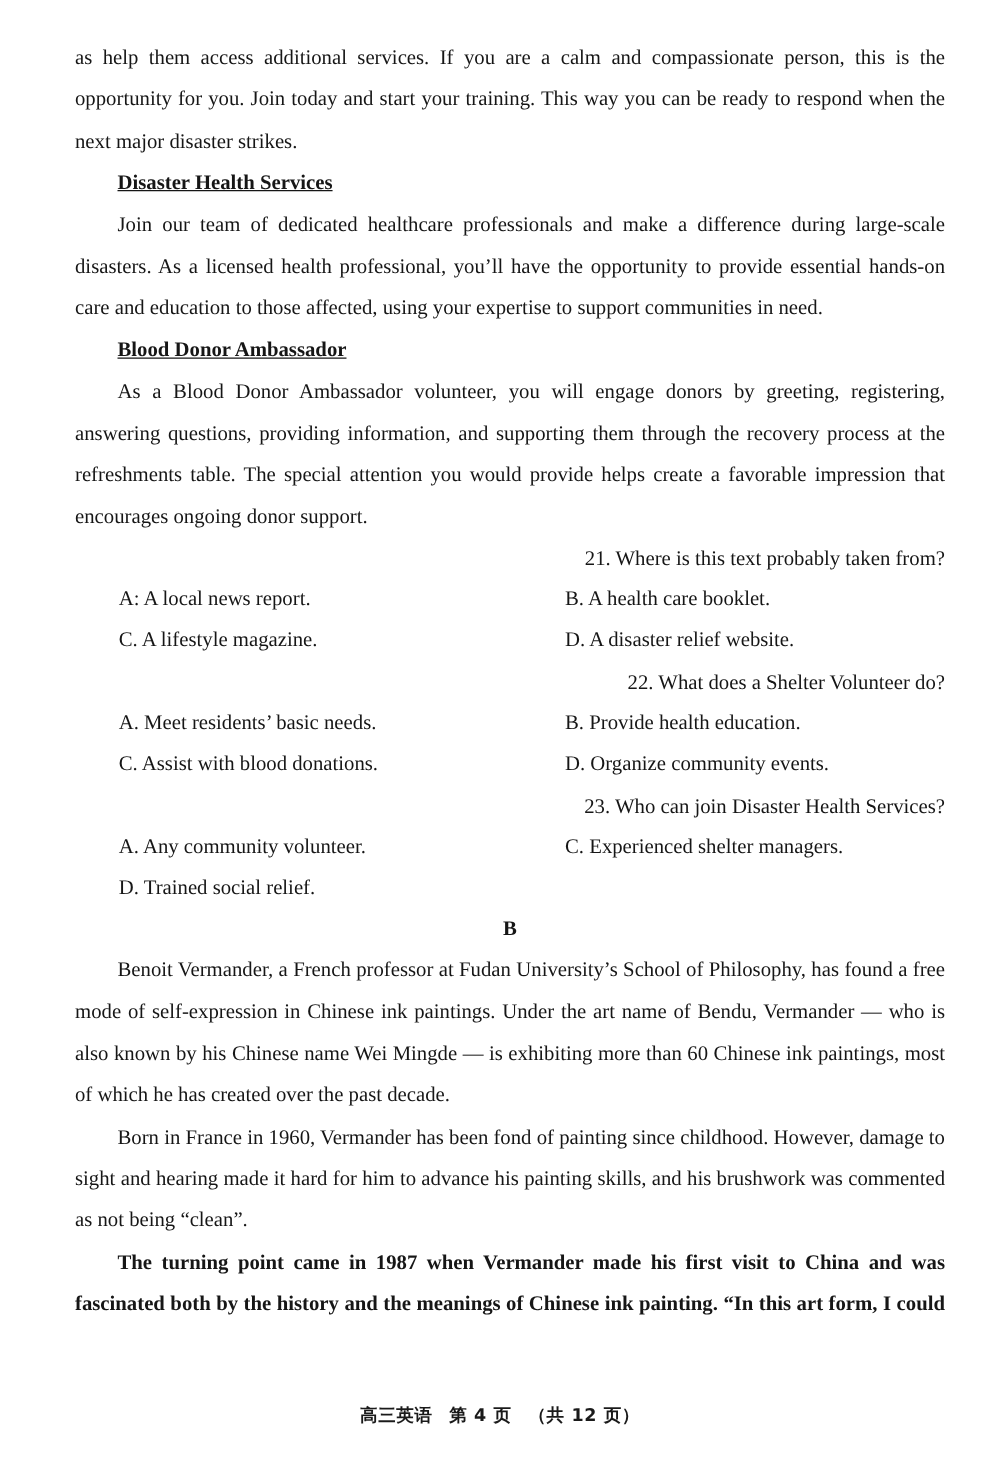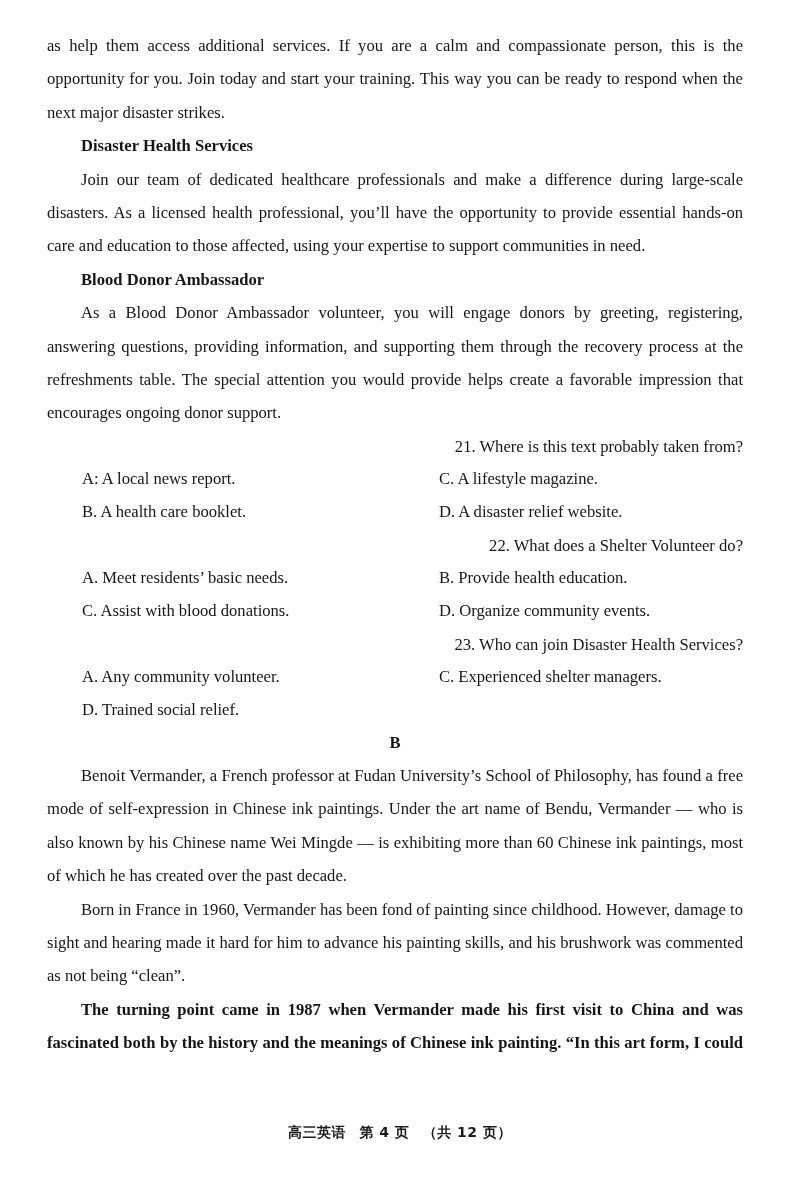--- a/index.html
+++ b/index.html
@@ -1,24 +1,24 @@
 <!DOCTYPE html>
 <html><head>
 <meta charset="utf-8">
 <style>
   html, body { margin: 0; padding: 0; background: #ffffff; }
   body {
     width: 800px; height: 1184px; position: relative; overflow: hidden;
     font-family: "Liberation Serif", "DejaVu Serif", serif;
     color: #161616;
   }
-  .page { position: absolute; left: 47px; top: 29px; width: 696px; }
+  .page { position: absolute; left: 60px; top: 29px; width: 696px; }
   .para { font-size: 16.6px; line-height: 33.4px; text-align: justify; text-align-last: left; }
   .indent { text-indent: 34px; }
-  .heading { font-weight: bold; padding-left: 34px; font-size: 16.6px; line-height: 33.4px; }
+  .heading { font-weight: bold; padding-left: 34px; font-size: 16.6px; line-height: 33.4px; text-decoration: underline; }
   .question { font-size: 16.6px; line-height: 33.4px; padding-left: 0; text-align: right; }
   .options { display: grid; grid-template-columns: 357px 300px; padding-left: 35px; }
   .opt { font-size: 16.6px; line-height: 32.8px; white-space: nowrap; }
   .section-label { text-align: center; font-weight: bold; font-size: 16.6px; line-height: 32px; padding-left: 0; }
   .footer {
     position: absolute; top: 1124px; left: 0; width: 800px; text-align: center;
     font-family: "DejaVu Sans", sans-serif; font-size: 14px; font-weight: bold; color: #1a1a1a;
     letter-spacing: 0.5px;
   }
   .footer span { margin: 0 4px; }
@@ -33,22 +33,22 @@
   <div class="heading">Disaster Health Services</div>
   <div class="para indent">Join our team of dedicated healthcare professionals and make a difference during large-scale disasters. As a licensed health professional, you’ll have the opportunity to provide essential hands-on care and education to those affected, using your expertise to support communities in need.</div>
 
   <div class="heading">Blood Donor Ambassador</div>
   <div class="para indent">As a Blood Donor Ambassador volunteer, you will engage donors by greeting, registering, answering questions, providing information, and supporting them through the recovery process at the refreshments table. The special attention you would provide helps create a favorable impression that encourages ongoing donor support.</div>
 
   <div>
     <div class="question">21. Where is this text probably taken from?</div>
     <div class="options">
       <div class="opt">A: A local news report.</div>
+      <div class="opt">B. A health care booklet.</div>
       <div class="opt">C. A lifestyle magazine.</div>
-      <div class="opt">B. A health care booklet.</div>
       <div class="opt">D. A disaster relief website.</div>
     </div>
   </div>
 
   <div>
     <div class="question">22. What does a Shelter Volunteer do?</div>
     <div class="options">
       <div class="opt">A. Meet residents’ basic needs.</div>
       <div class="opt">B. Provide health education.</div>
       <div class="opt">C. Assist with blood donations.</div>

